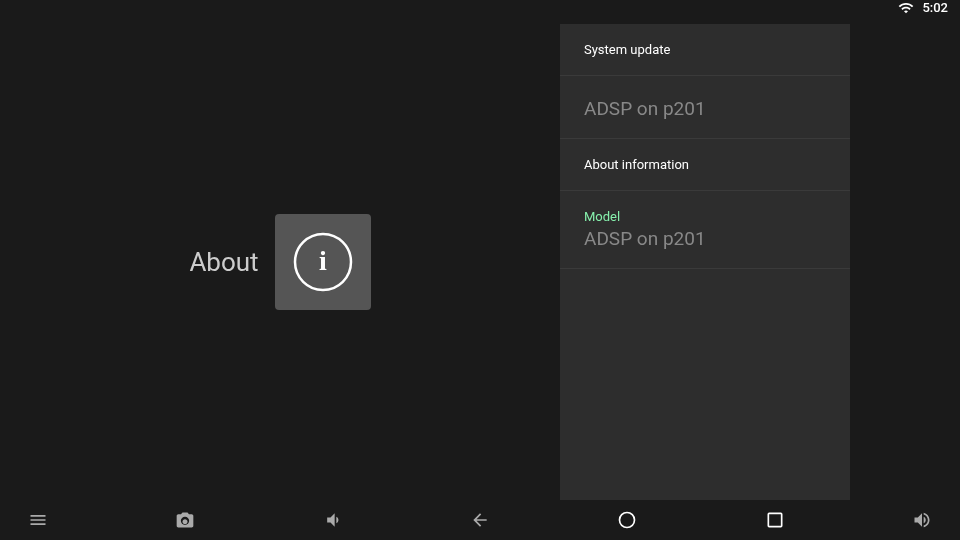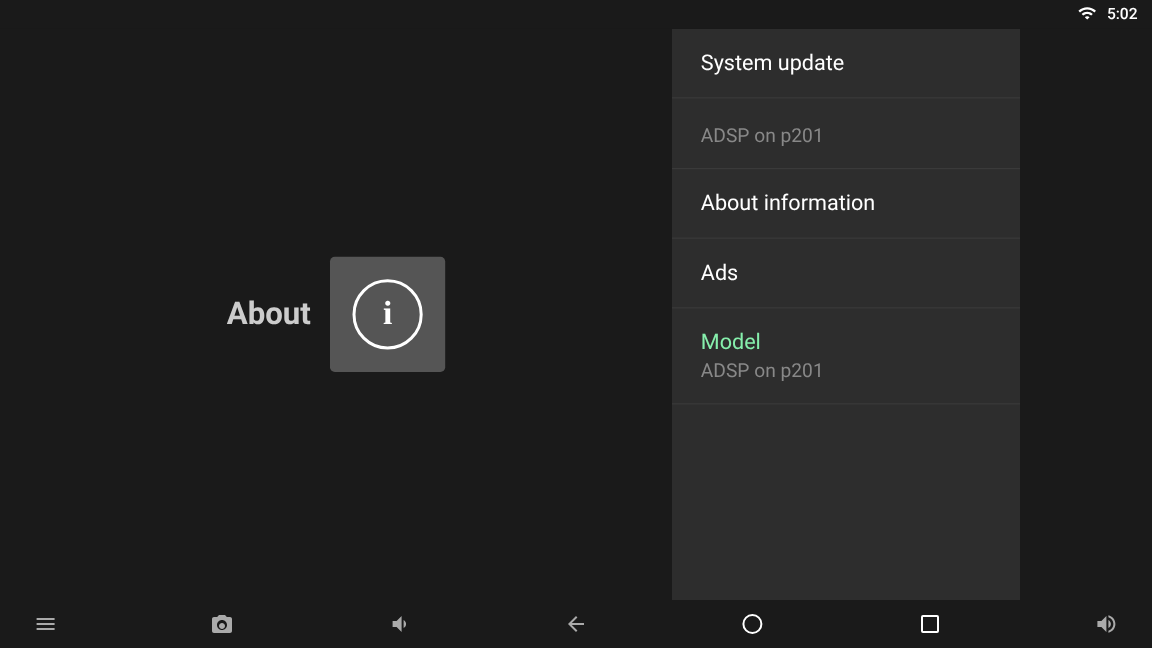--- a/index.html
+++ b/index.html
@@ -16,21 +16,21 @@
 
     
     #status-bar {
       position: absolute;
       top: 0;
       left: 0;
       width: 100%;
       height: 24px;
       background: #1a1a1a;
       display: flex;
-      align-items: center;
+      align-items: flex-start;
       justify-content: flex-end;
       padding: 0 12px;
       gap: 8px;
       z-index: 10;
     }
 
     .status-icon {
       color: #ffffff;
       font-size: 12px;
     }
@@ -64,21 +64,21 @@
     
     #about-section {
       display: flex;
       align-items: center;
       gap: 0;
     }
 
     #about-label {
       font-size: 26px;
       color: #cccccc;
-      font-weight: 700;
+      font-weight: 400;
       margin-right: 16px;
     }
 
     #about-icon-box {
       width: 96px;
       height: 96px;
       background: #555555;
       border-radius: 4px;
       display: flex;
       align-items: center;
@@ -99,27 +99,27 @@
       overflow: hidden;
     }
 
     .settings-item {
       padding: 18px 24px;
       cursor: pointer;
       border-bottom: 1px solid #3a3a3a;
     }
 
     .settings-item-title {
-      font-size: 18px;
+      font-size: 13px;
       color: #ffffff;
       font-weight: 400;
     }
 
     .settings-item-subtitle {
-      font-size: 16px;
+      font-size: 19px;
       color: #888888;
       margin-top: 3px;
     }
 
     .settings-item.dimmed .settings-item-title {
       color: #86efac;
     }
 
     
     #nav-bar {
@@ -182,23 +182,20 @@
 
   <div class="settings-item">
         <div class="settings-item-title">System update</div>
       </div>
       <div class="settings-item">
         <div class="settings-item-subtitle">ADSP on p201</div>
       </div>
       <div class="settings-item">
         <div class="settings-item-title">About information</div>
       </div>
-      <div class="settings-item">
-        <div class="settings-item-title">Ads</div>
-      </div>
       <div class="settings-item dimmed">
         <div class="settings-item-title">Model</div>
         <div class="settings-item-subtitle">ADSP on p201</div>
       </div>
     </div>
 
 </div>
 
 <div id="nav-bar">
   <div class="nav-icon">

